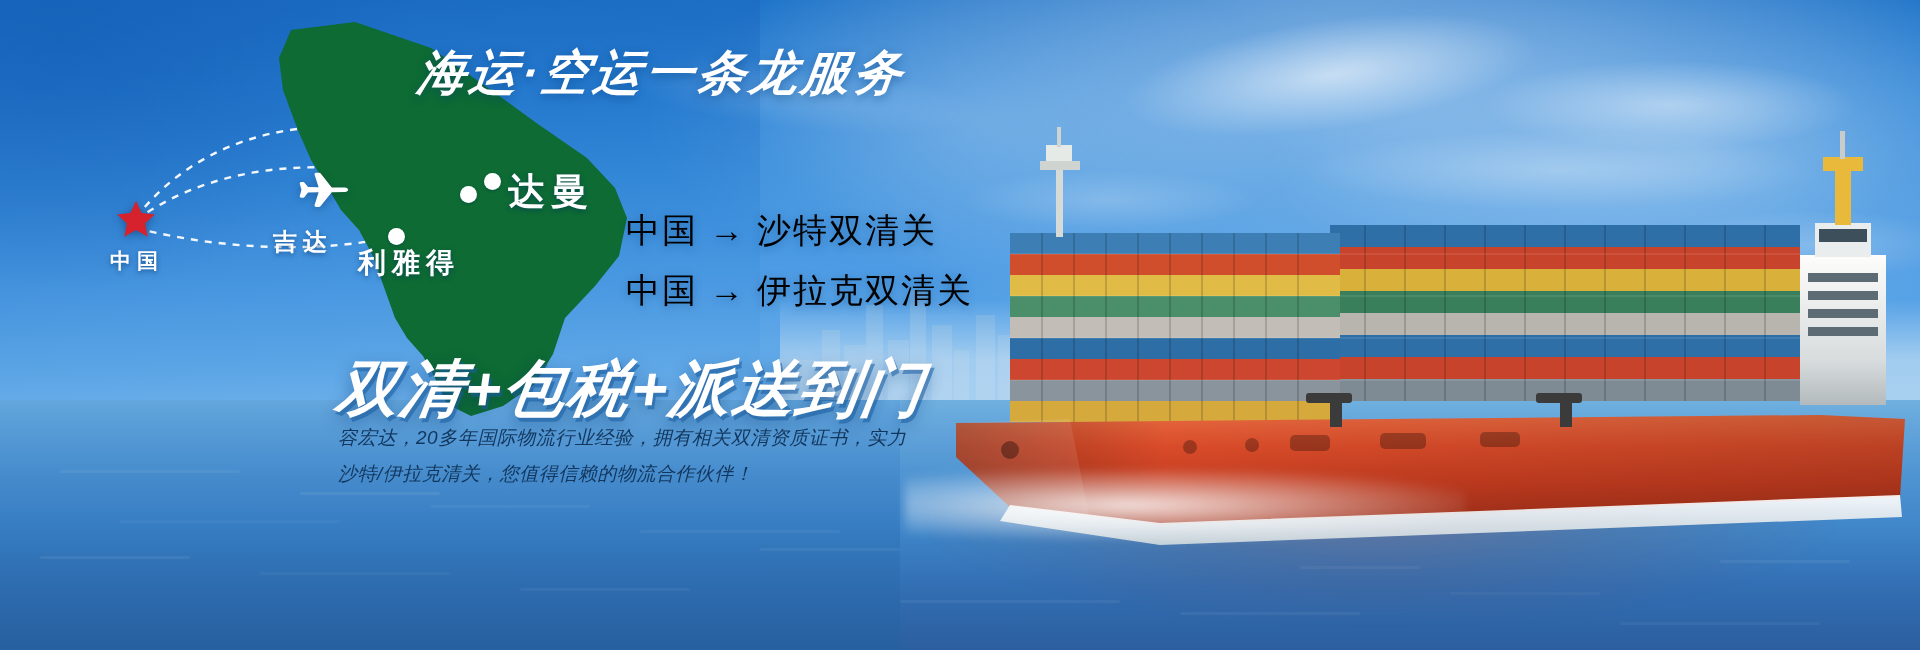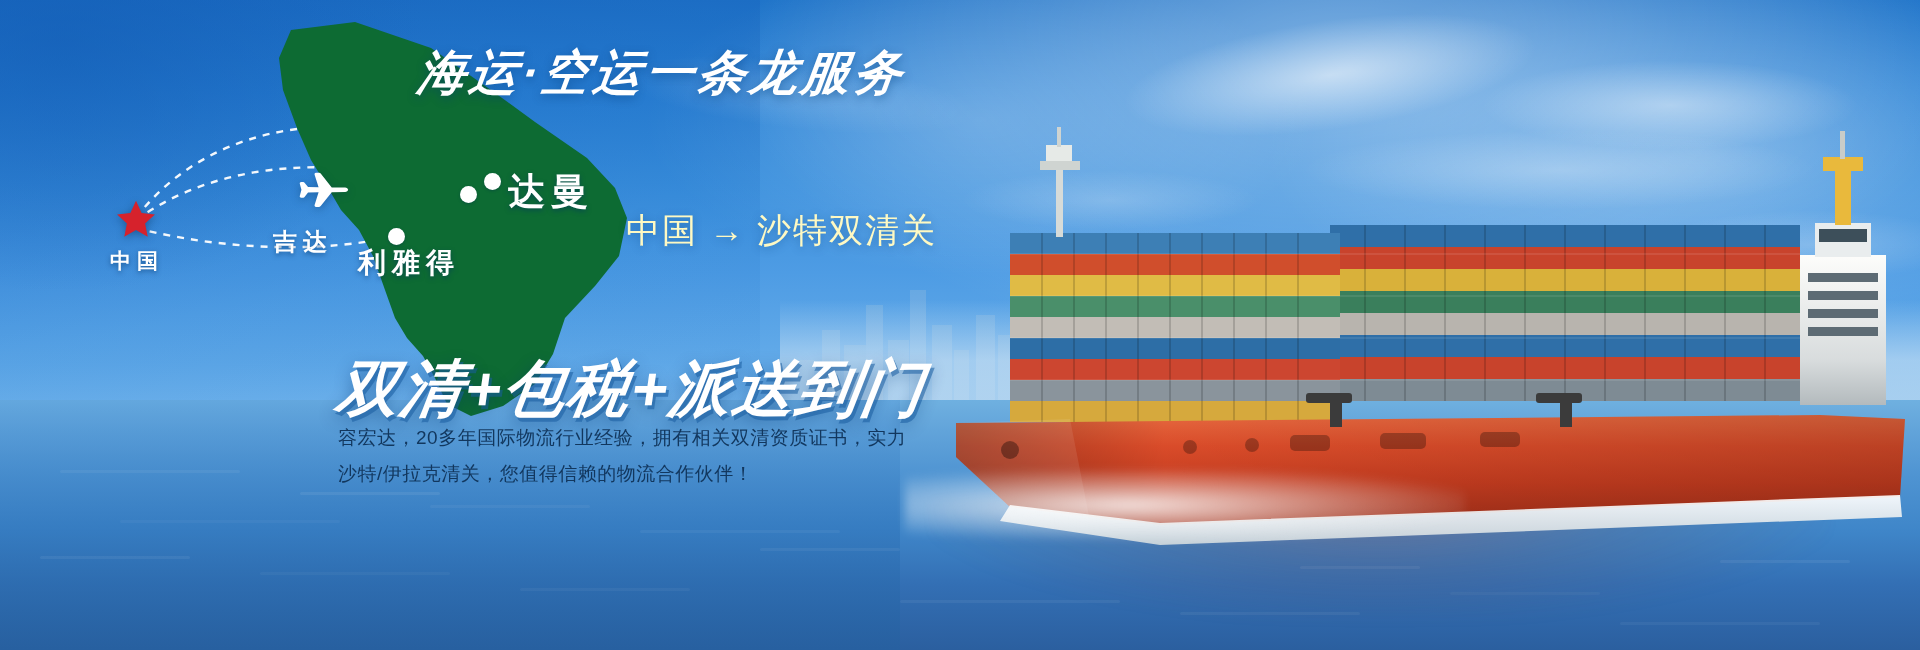--- a/index.html
+++ b/index.html
@@ -150,21 +150,21 @@
     text-shadow:0 3px 10px rgba(0,60,120,0.45);
     transform:skewX(-7deg);
   }
 
   .route-lines {
     position:absolute; left:626px; top:208px;
     display:flex; flex-direction:column; gap:14px;
   }
   .route-line {
     font-size:34px;
-    color:#fef9c3;
+    color:#000000;
     letter-spacing:2px;
     white-space:nowrap;
     text-shadow:0 2px 8px rgba(0,60,120,0.40);
   }
 
   .headline {
     position:absolute; left:337px; top:347px;
     font-size:62px; font-weight:bold; font-style:italic;
     color:#ffffff;
     letter-spacing:2px;
@@ -175,20 +175,21 @@
       0 6px 16px rgba(0,50,110,0.45);
   }
 
   .desc {
     position:absolute; left:338px; top:420px;
     width:580px;
     font-size:19px;
     line-height:36px;
     color:#12375e;
     letter-spacing:.5px;
+    font-style:italic;
   }
 
   
   .ship-wrap { position:absolute; left:860px; top:105px; width:1060px; height:470px; }
   .ship-wrap svg { display:block; }
   .ship-reflect {
     position:absolute; left:930px; top:500px; width:900px; height:120px;
     background:radial-gradient(ellipse at 50% 0%, rgba(200,70,40,0.30) 0%, rgba(140,60,45,0.14) 40%, rgba(255,255,255,0) 75%);
     filter:blur(6px);
   }
@@ -448,19 +449,20 @@
 
   <div class="city-label" id="lbl-china">中国</div>
   <div class="city-label" id="lbl-jeddah">吉达</div>
   <div class="city-label" id="lbl-riyadh">利雅得</div>
   <div class="city-label" id="lbl-dammam">达曼</div>
 
   <div class="main-title">海运·空运一条龙服务</div>
 
   <div class="route-lines">
     <div class="route-line">中国 → 沙特双清关</div>
+    <div class="route-line">中国 → 伊拉克双清关</div>
   </div>
 
   <div class="headline">双清+包税+派送到门</div>
 
   <div class="desc">容宏达，20多年国际物流行业经验，拥有相关双清资质证书，实力沙特/伊拉克清关，您值得信赖的物流合作伙伴！</div>
 
 </div>
 
 </body></html>

